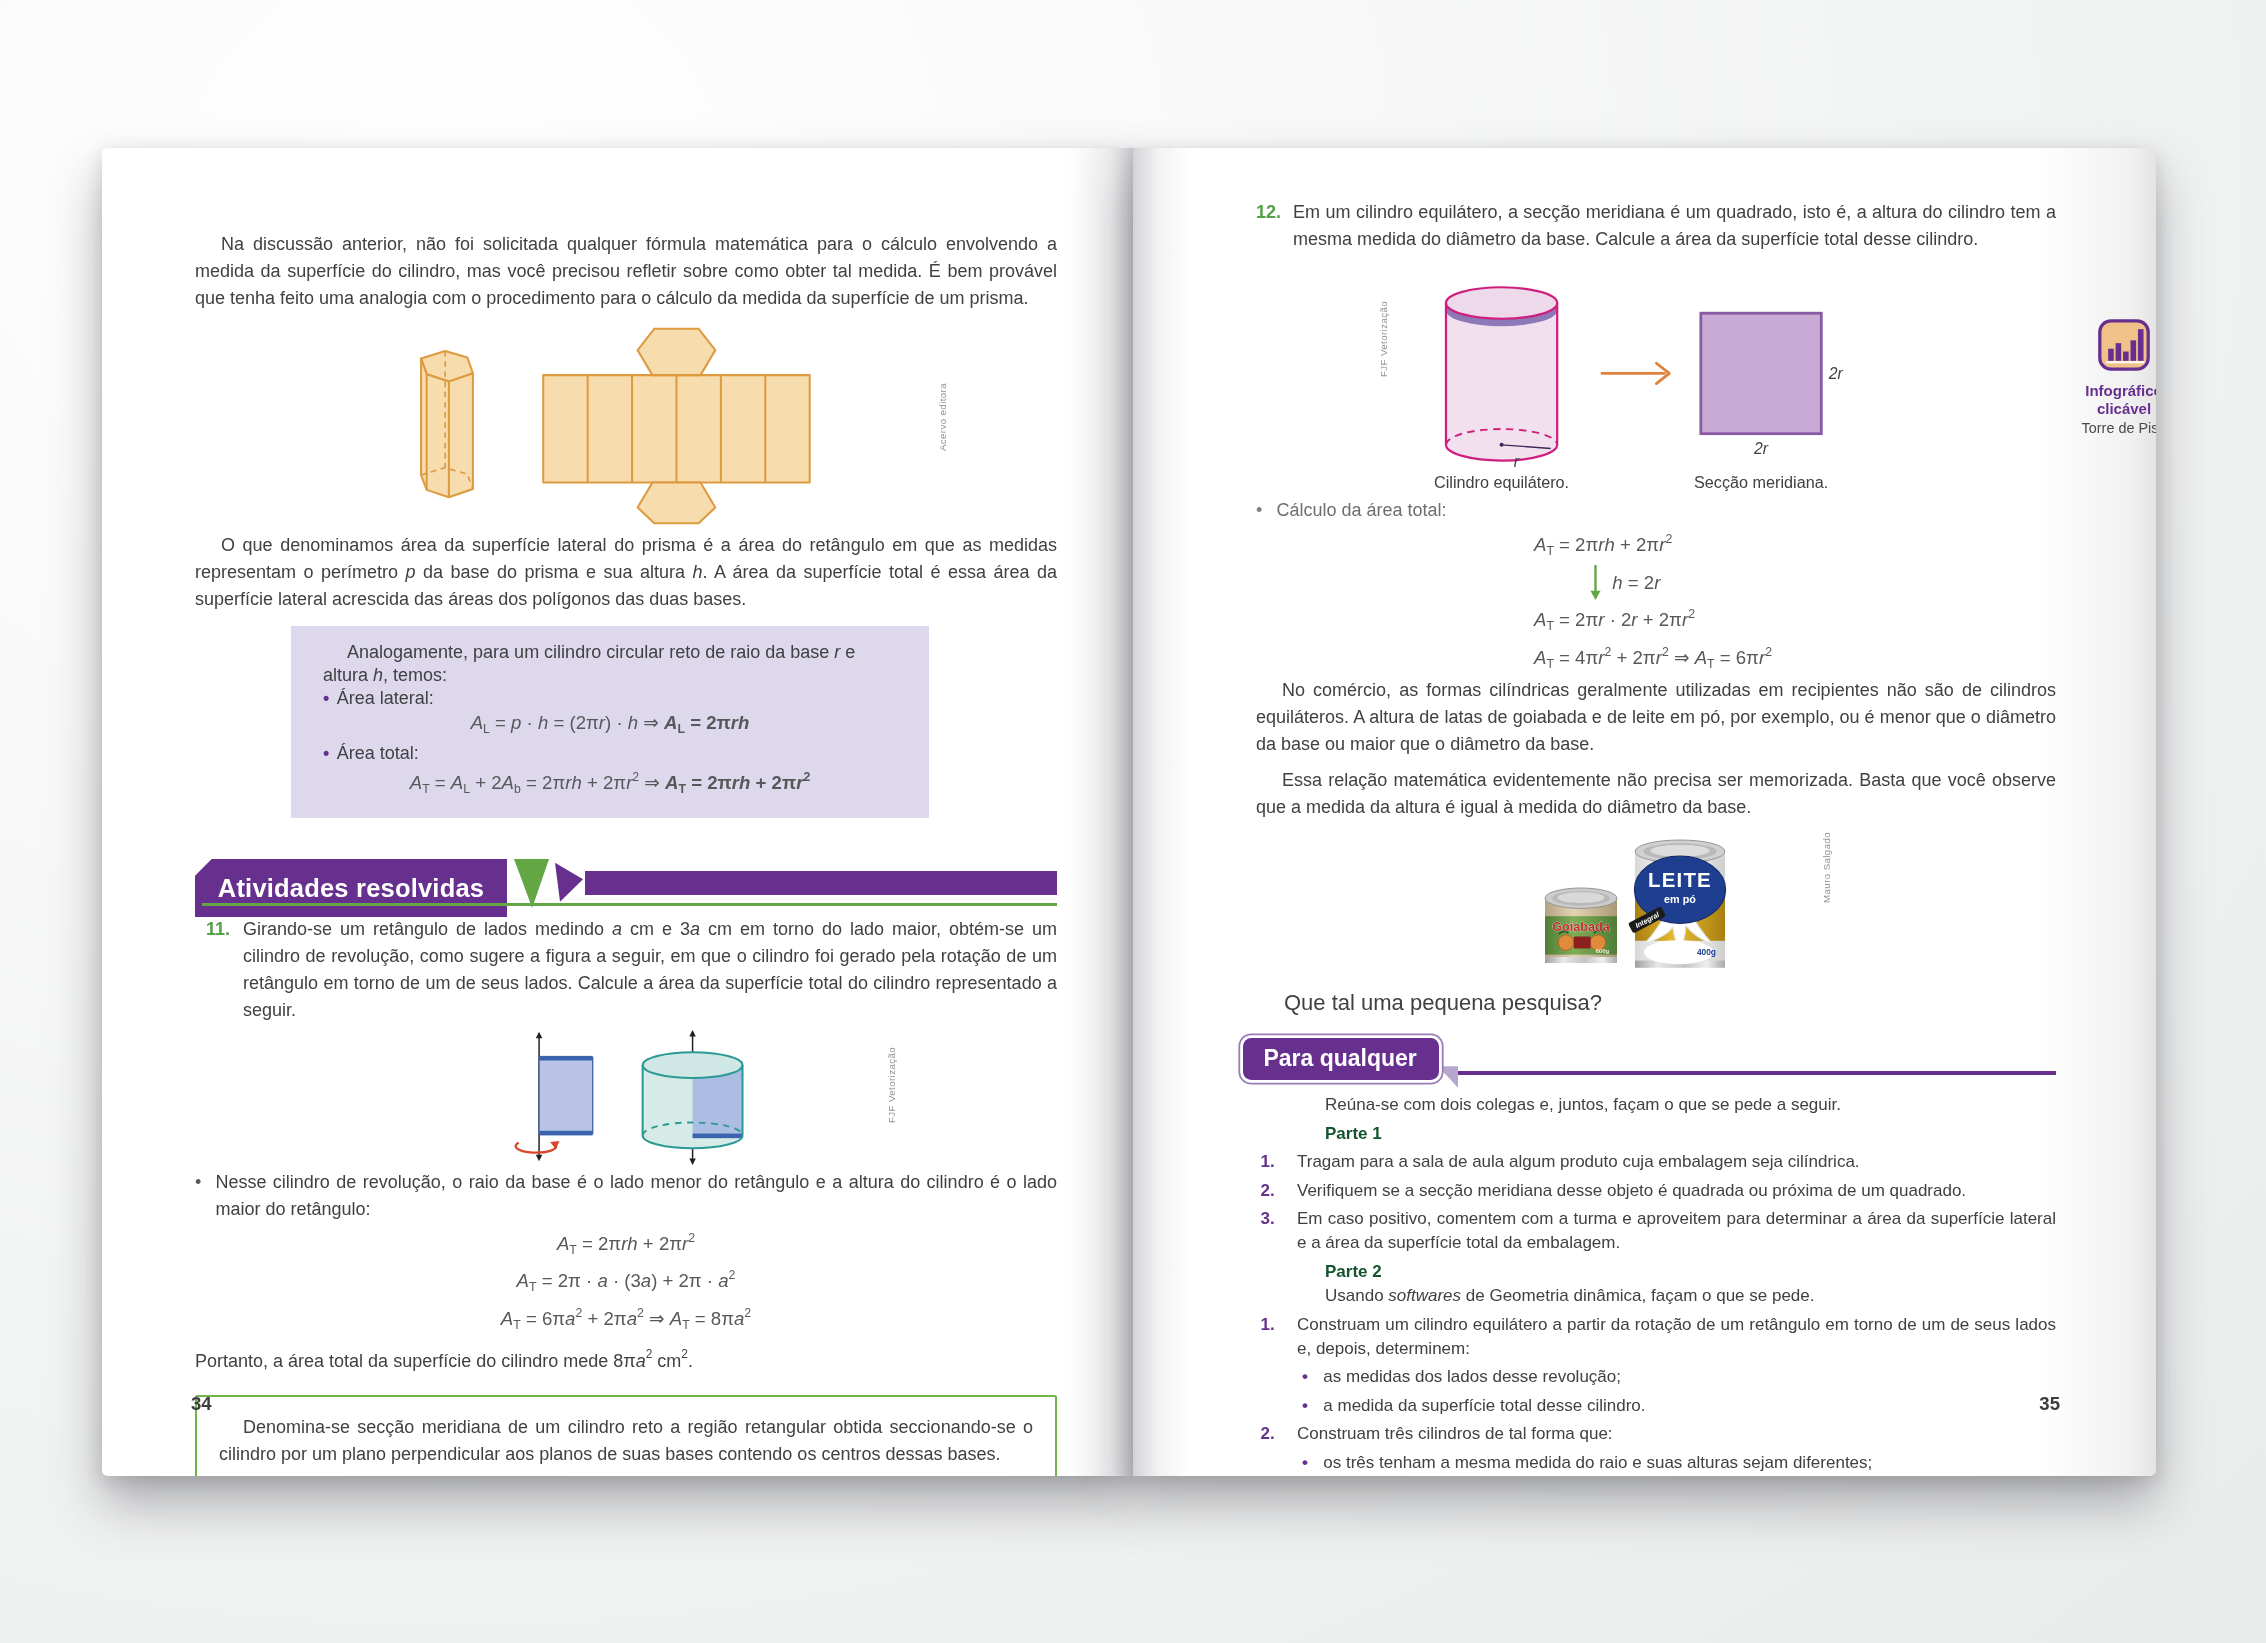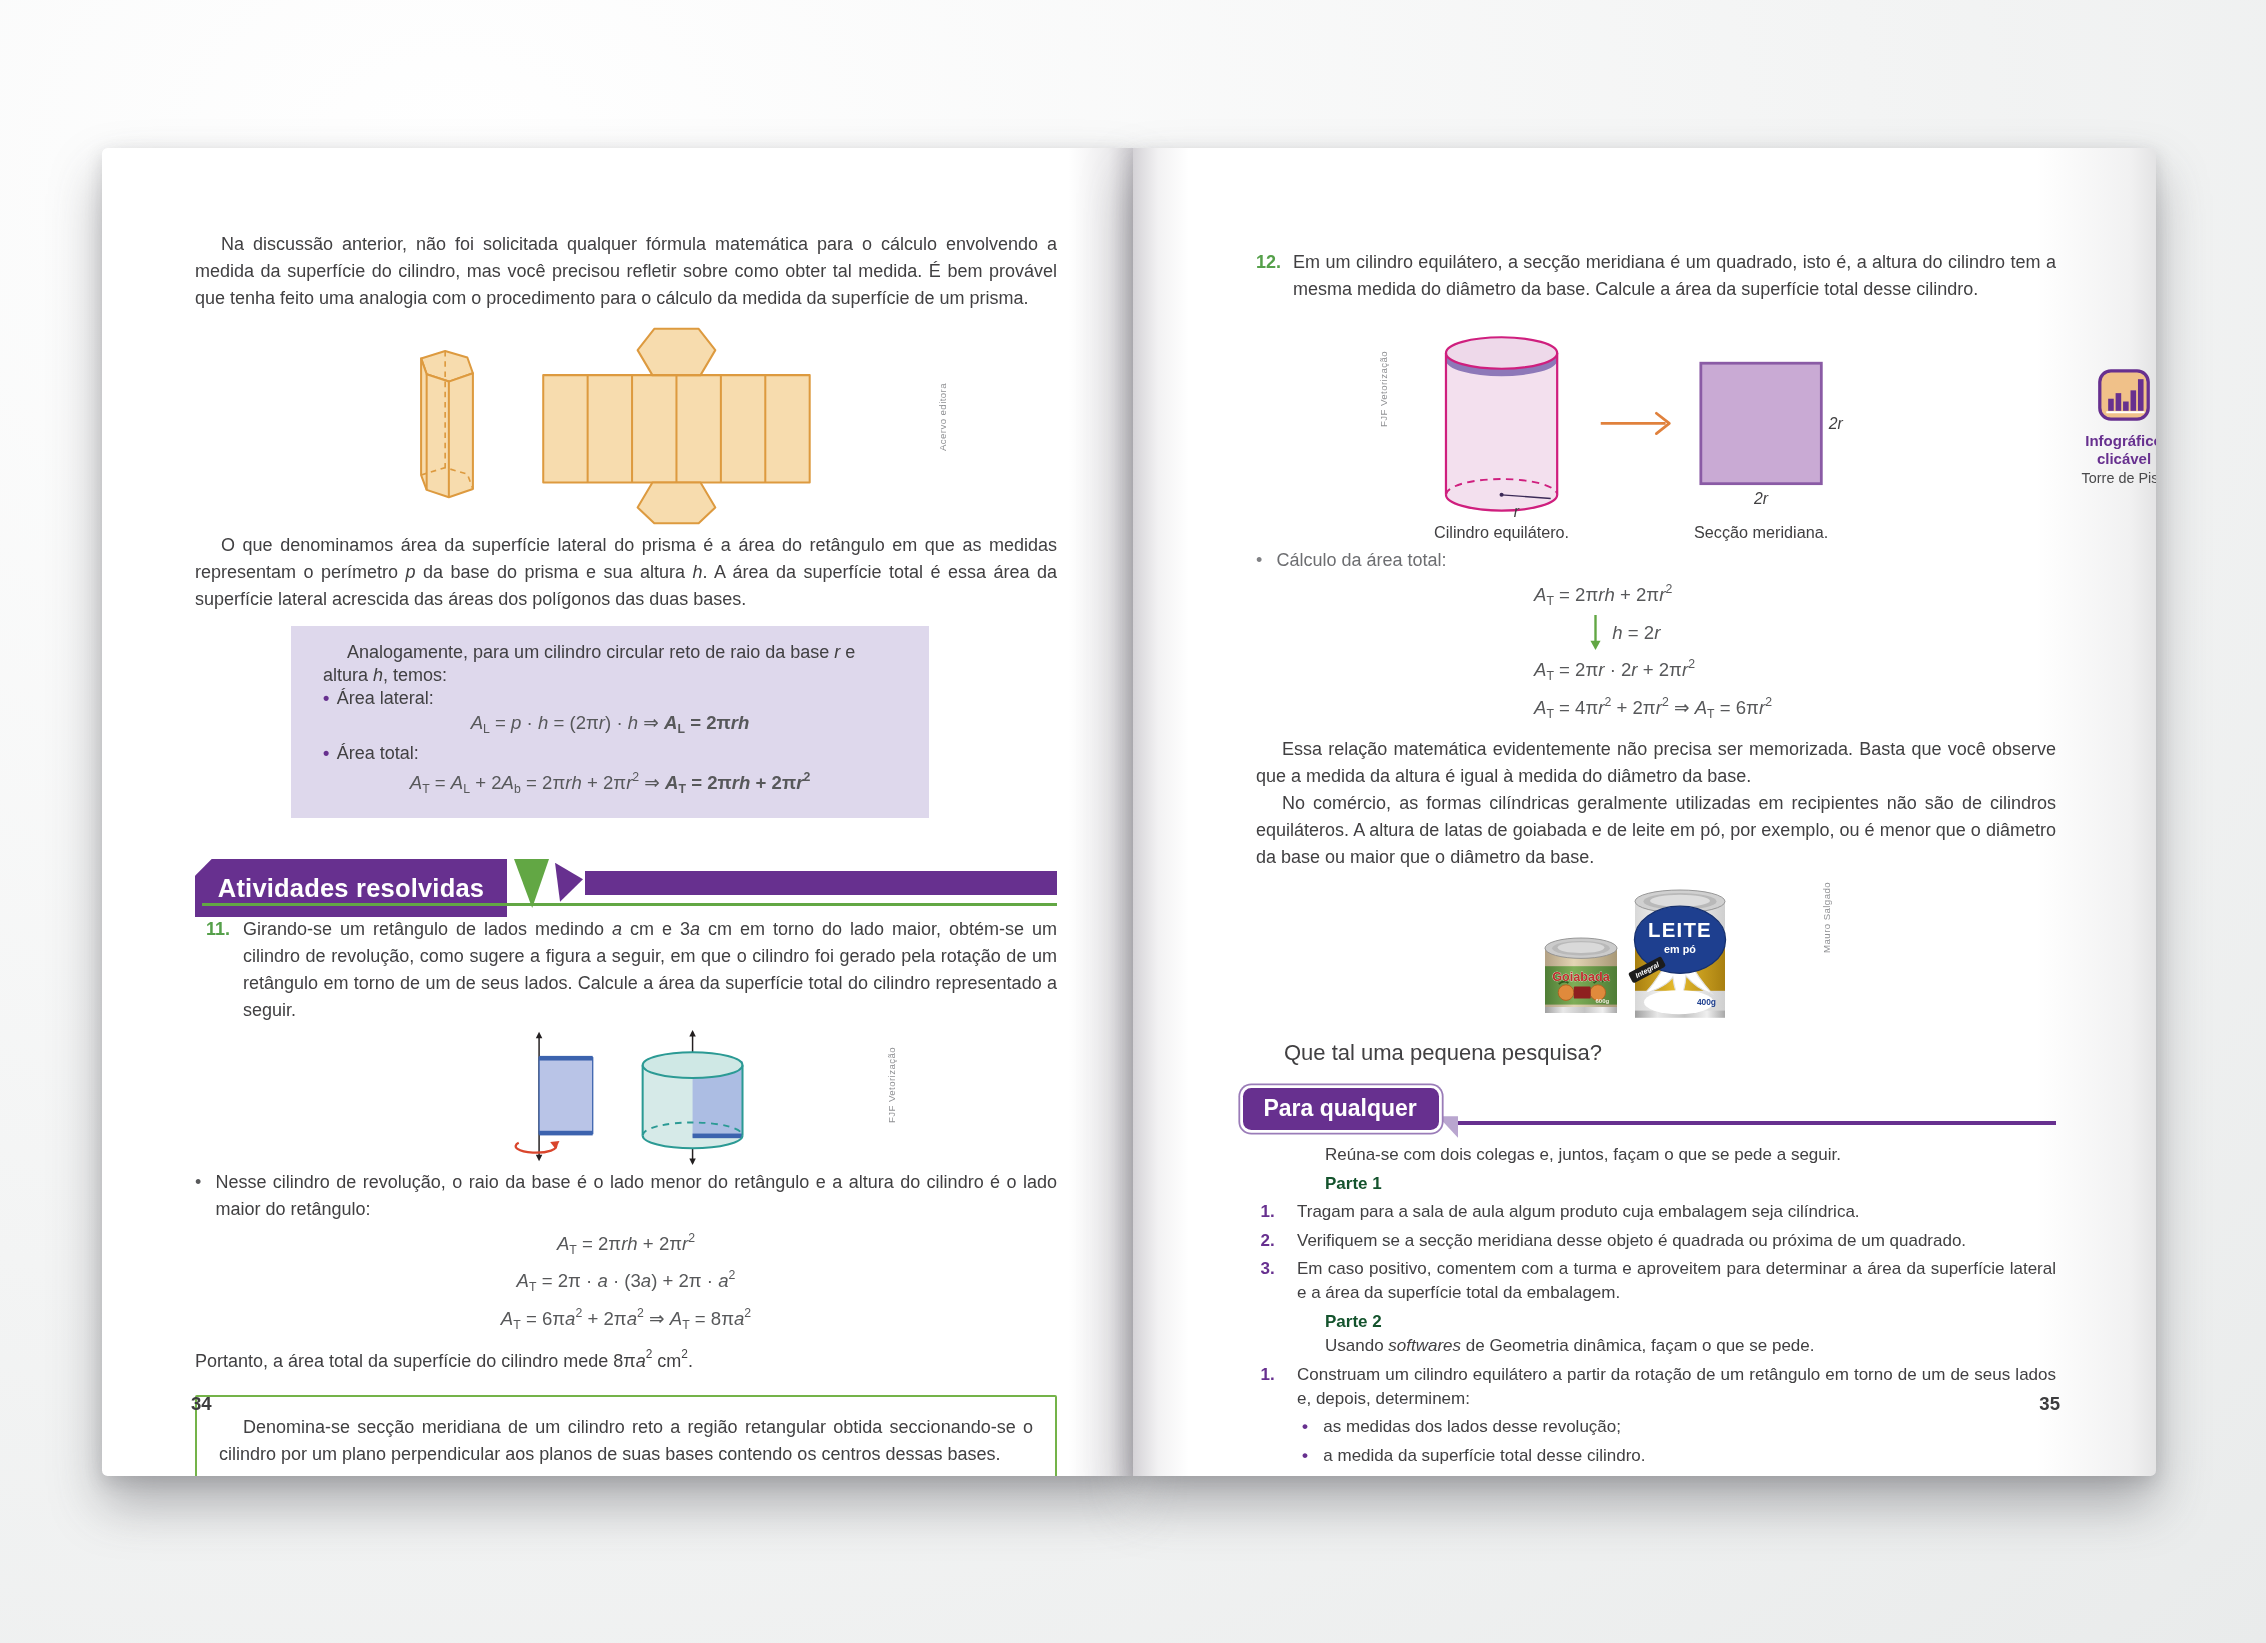--- a/index.html
+++ b/index.html
@@ -17,21 +17,21 @@
   }
   .page-left{left:102px;width:1031px;border-radius:5.6px 0 0 5.6px;}
   .page-right{left:1133px;width:1023px;border-radius:0 5.6px 5.6px 0;}
   .page-left::after{content:"";position:absolute;right:0;top:0;bottom:0;width:65px;pointer-events:none;
     background:linear-gradient(90deg, rgba(0,0,0,0) 0%, rgba(40,30,50,.08) 62%, rgba(40,30,50,.22) 100%);}
   .page-right::after{content:"";position:absolute;left:0;top:0;bottom:0;width:56px;pointer-events:none;
     background:linear-gradient(90deg, rgba(40,30,50,.20) 0%, rgba(40,30,50,.06) 45%, rgba(0,0,0,0) 100%);}
   .page-right .edge{content:"";position:absolute;right:0;top:0;bottom:0;width:121px;pointer-events:none;
     background:linear-gradient(90deg, rgba(0,0,0,0) 0%, rgba(60,60,66,.07) 78%, rgba(60,60,66,.14) 100%);}
   .content-l{position:absolute;left:93px;right:76px;top:0;bottom:0;padding-top:83px;}
-  .content-r{position:absolute;left:123px;right:100px;top:0;bottom:0;padding-top:101px;}
+  .content-r{position:absolute;left:123px;right:100px;top:0;bottom:0;padding-top:51px;}
 
   .par{font-size:18px;line-height:27px;text-align:justify;margin:0;}
   .indent{text-indent:26px;}
   i{font-style:italic;}
   sub{font-size:66%;vertical-align:-14%;}
   sup{font-size:66%;vertical-align:32%;}
 
   
   .fig{position:relative;}
   .credit{position:absolute;writing-mode:vertical-rl;transform:rotate(180deg);
@@ -291,22 +291,22 @@
           <svg width="15" height="35" viewBox="0 0 16 38">
             <line x1="8" y1="0" x2="8" y2="30" stroke="#62a744" stroke-width="2.6"></line>
             <polygon points="8,38 2.5,28 13.5,28" fill="#62a744"></polygon>
           </svg>
           <span><i>h</i> = 2<i>r</i></span>
         </div>
         <div class="f-line"><i>A</i><sub>T</sub> = 2π<i>r</i> · 2<i>r</i> + 2π<i>r</i><sup>2</sup></div>
         <div class="f-line"><i>A</i><sub>T</sub> = 4π<i>r</i><sup>2</sup> + 2π<i>r</i><sup>2</sup> ⇒ <i>A</i><sub>T</sub> = 6π<i>r</i><sup>2</sup></div>
       </div>
 
+      <p class="par indent">No comércio, as formas cilíndricas geralmente utilizadas em recipientes não são de cilindros equiláteros. A altura de latas de goiabada e de leite em pó, por exemplo, ou é menor que o diâmetro da base ou maior que o diâmetro da base.</p>
       <p class="par indent" style="margin-top:9.3px;">Essa relação matemática evidentemente não precisa ser memorizada. Basta que você observe que a medida da altura é igual à medida do diâmetro da base.</p>
-      <p class="par indent">No comércio, as formas cilíndricas geralmente utilizadas em recipientes não são de cilindros equiláteros. A altura de latas de goiabada e de leite em pó, por exemplo, ou é menor que o diâmetro da base ou maior que o diâmetro da base.</p>
 
       <div class="cans-fig">
         <svg width="408" height="156" viewBox="0 0 460 260">
           <defs>
             <linearGradient id="tin" x1="0" y1="0" x2="1" y2="0">
               <stop offset="0" stop-color="#9f9f9f"></stop>
                 <stop offset=".25" stop-color="#e8e8e8"></stop>
               <stop offset=".55" stop-color="#c4c4c4"></stop>
                 <stop offset=".8" stop-color="#efefef"></stop>
                 <stop offset="1" stop-color="#a8a8a8"></stop>

